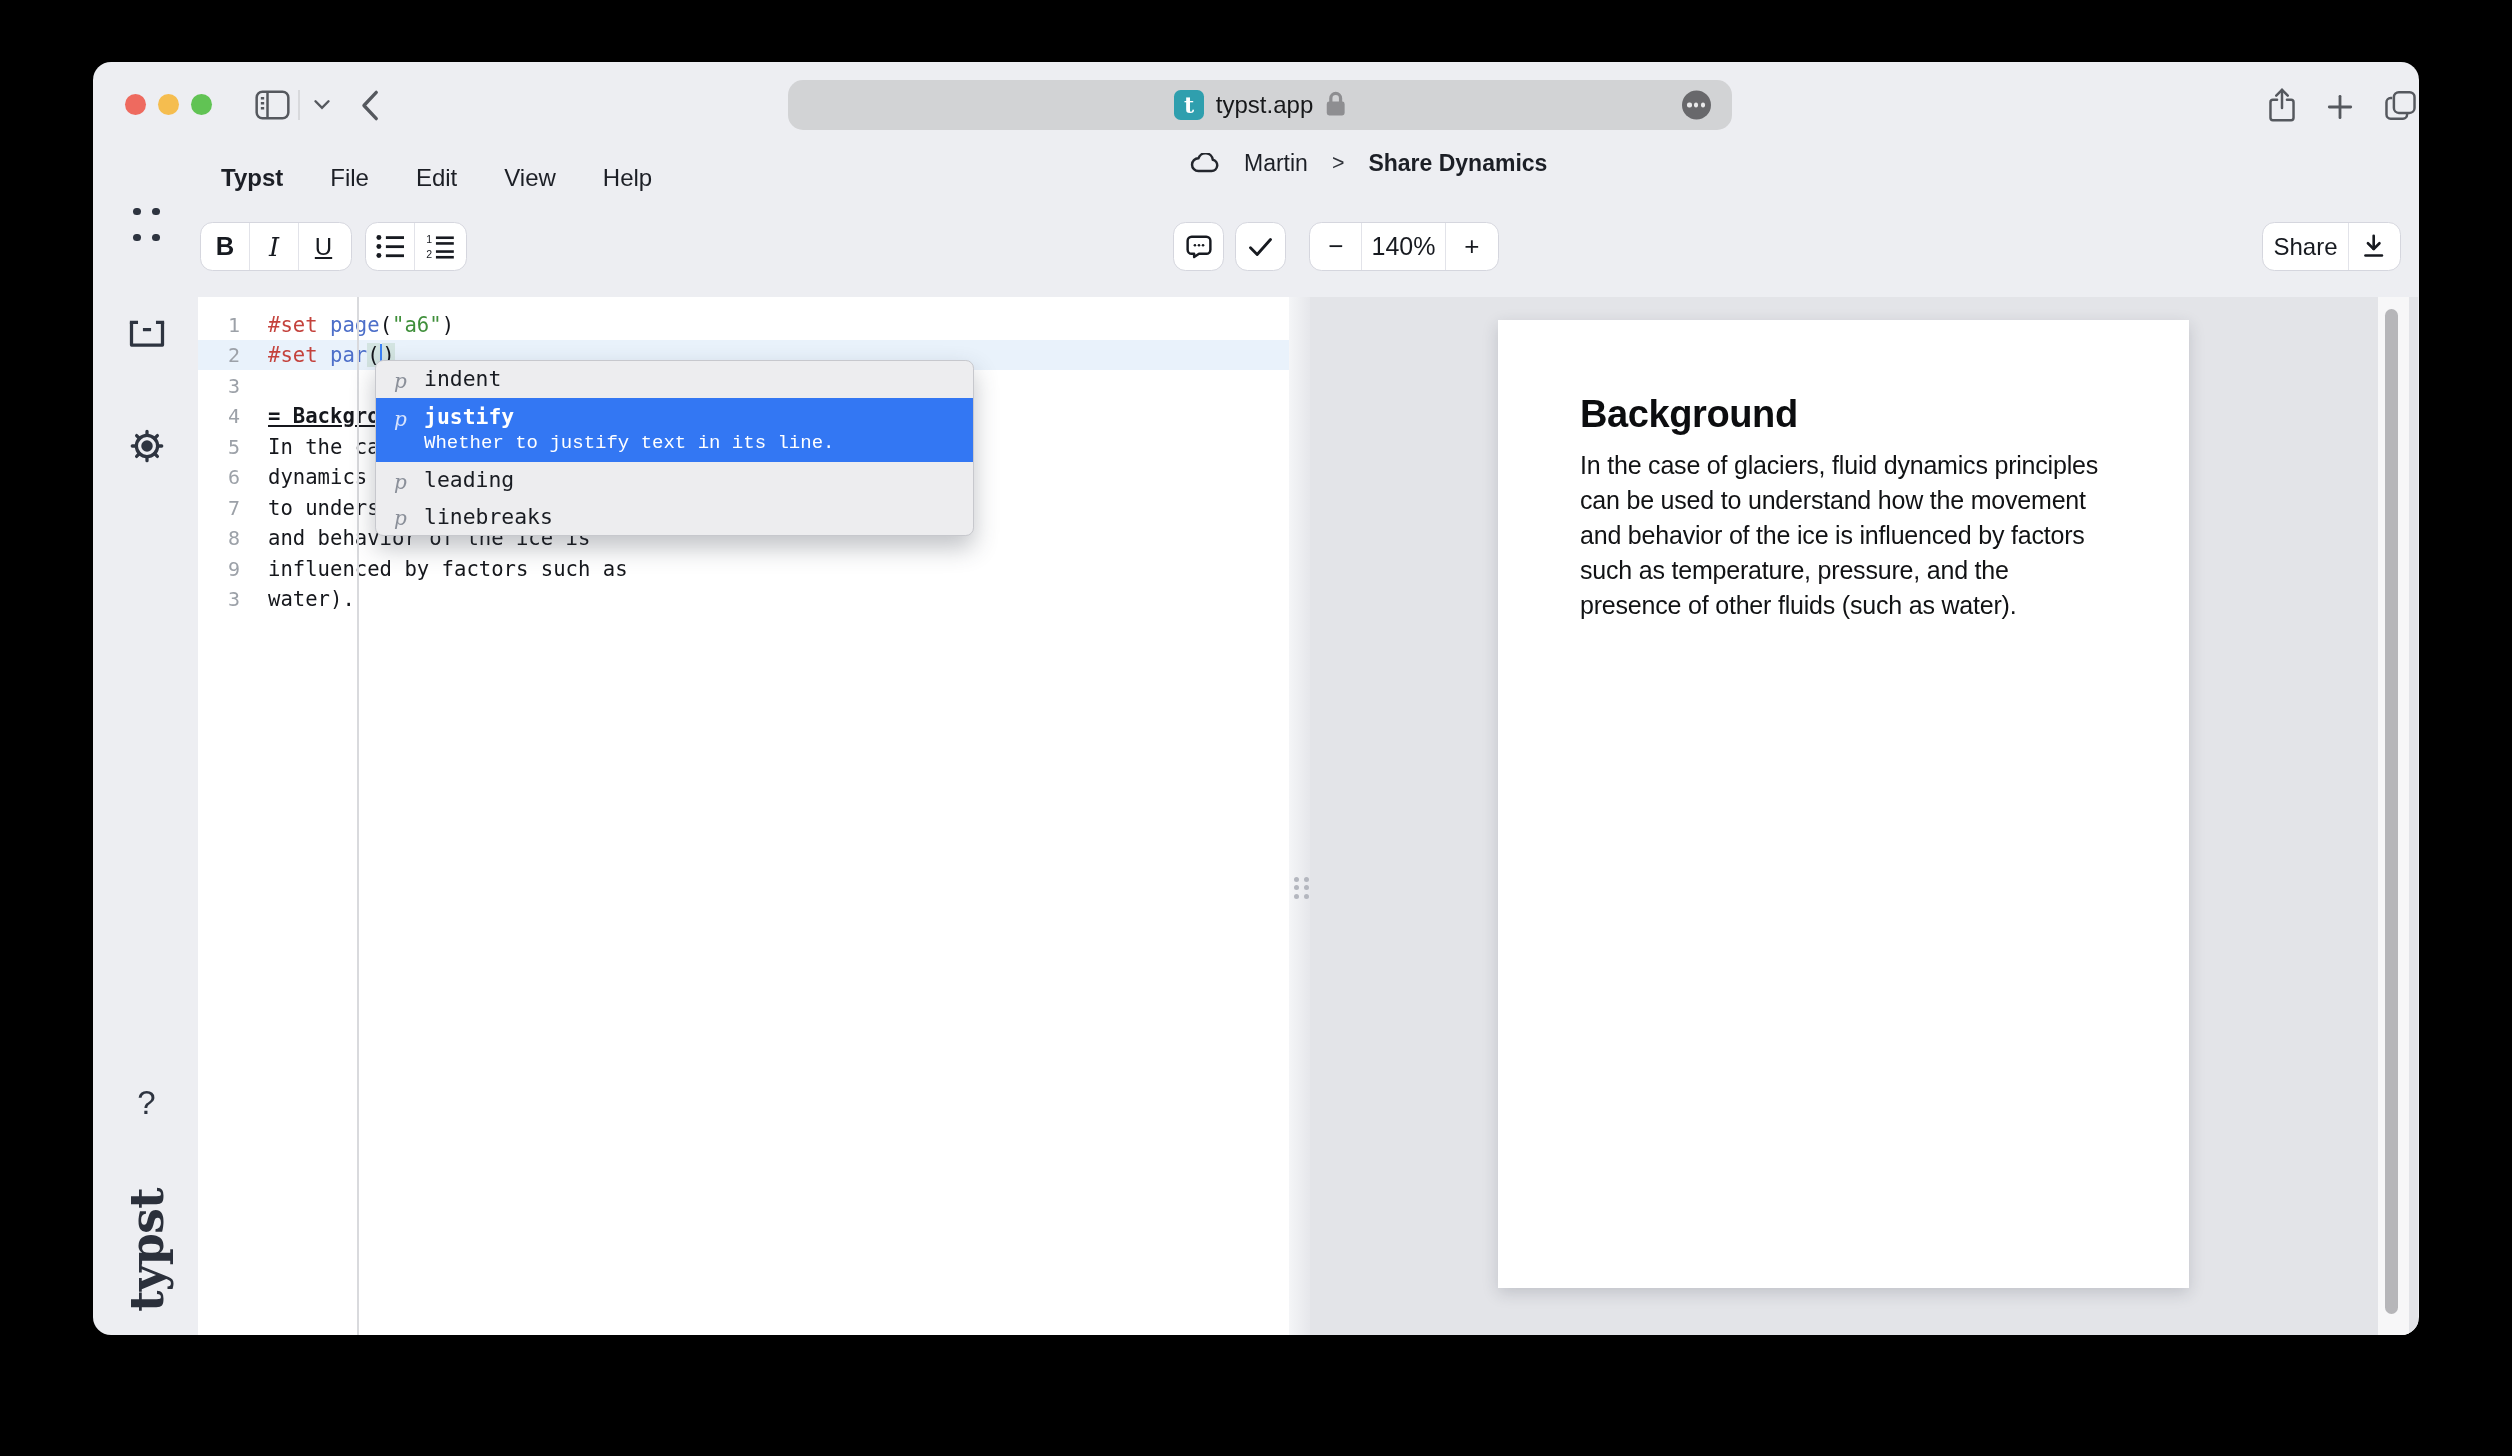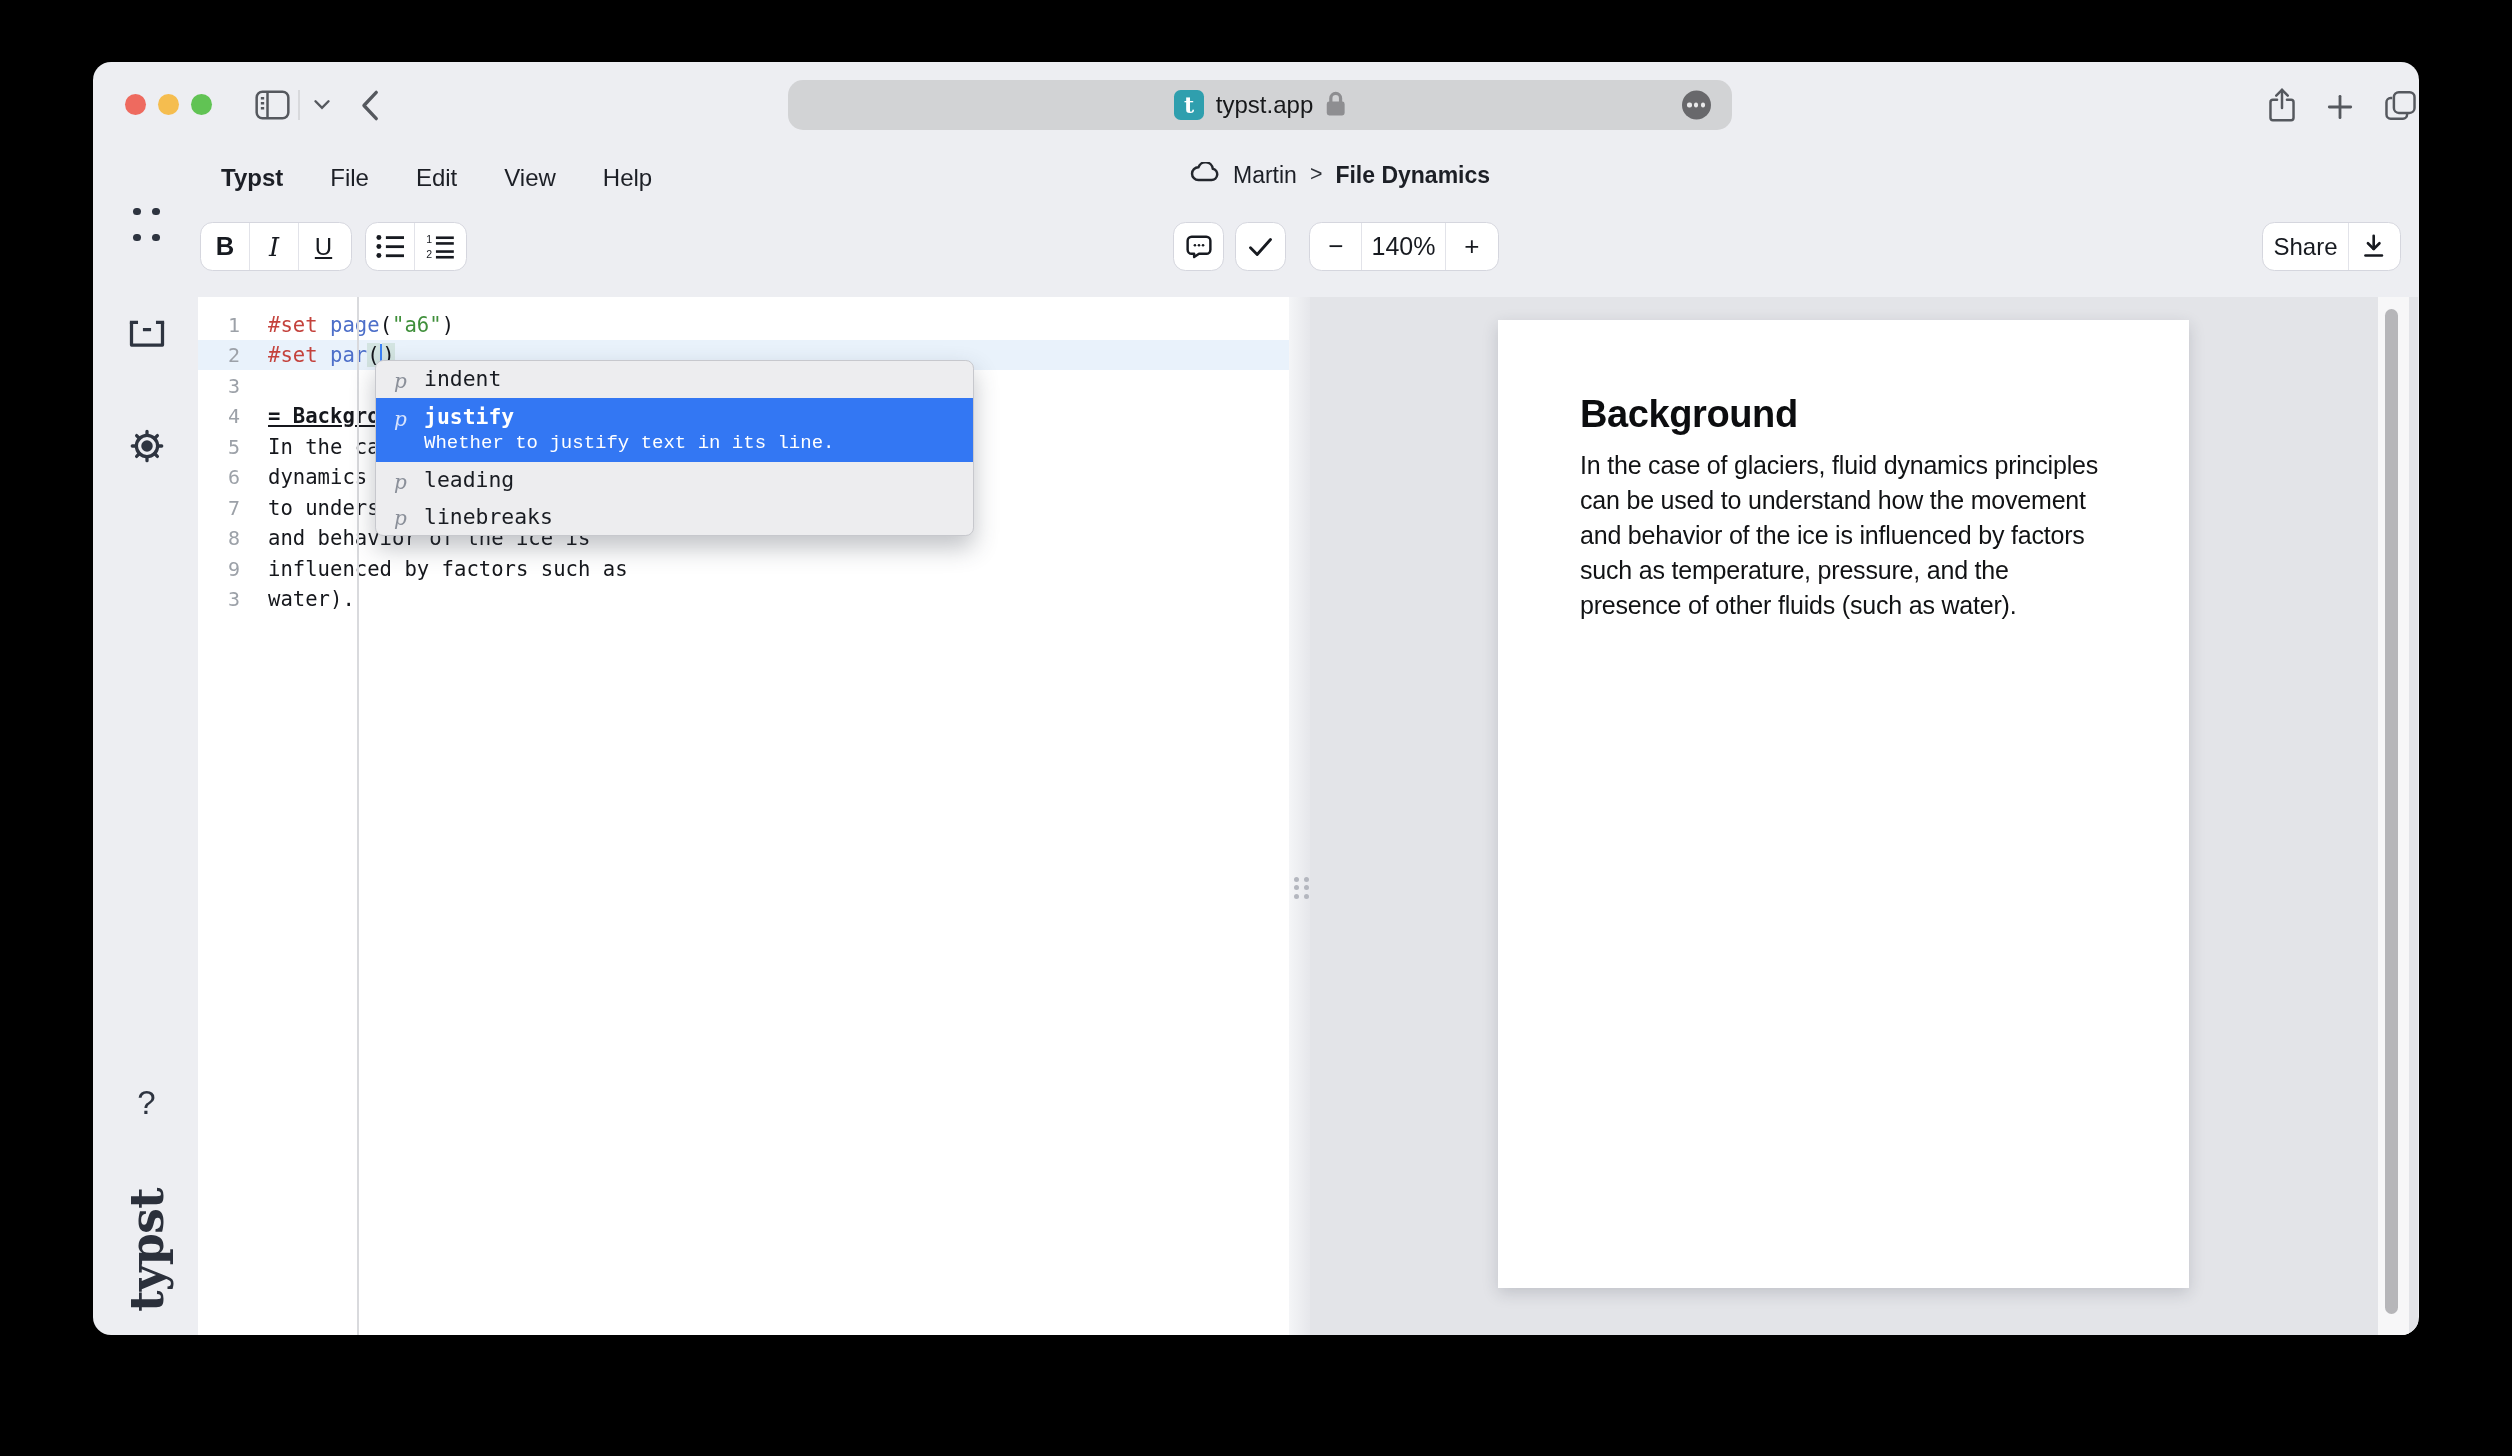--- a/index.html
+++ b/index.html
@@ -27,21 +27,21 @@
   .dots-circle { position:absolute; right:21.4px; top:50%; transform:translateY(-50%);
                  width:29px; height:29px; border-radius:50%; background:#68686b;
                  display:flex; align-items:center; justify-content:center; gap:2.5px; }
   .dots-circle i { width:4.1px; height:4.1px; border-radius:50%; background:#e9e9ea; }
 
   
   .menubar { position:absolute; left:128px; top:102px; display:flex; gap:47px; font-size:24px; color:#1c1f26; }
   .menubar .item { cursor:default; }
   .menubar .brand { font-weight:bold; }
 
-  .breadcrumb { position:absolute; left:1097px; top:100px; display:flex; align-items:flex-start; gap:13px;
+  .breadcrumb { position:absolute; left:1097px; top:88px; display:flex; align-items:center; gap:24px;
                 font-size:23px; color:#1c1f26; }
   .breadcrumb .title { font-weight:bold; }
   .breadcrumb .sep { color:#30333a; font-size:21.4px; }
 
   
   .btn-group { position:absolute; top:160px; height:49px; display:flex; background:#fff;
                border:1.6px solid #d5d6de; border-radius:12.4px; overflow:hidden; }
   .btn { display:flex; align-items:center; justify-content:center; width:49px; height:100%;
          color:#171a20; border-right:1.6px solid #e2e3e9; }
   .btn:last-child { border-right:none; }
@@ -185,21 +185,21 @@
     </div>
 
     <div class="breadcrumb">
       <span style="color:#23262d; display:flex;">
         <svg width="30" height="21.4" viewBox="0 0 36 26" fill="none" stroke="currentColor" stroke-width="3" stroke-linejoin="round">
           <path d="M10 22 h16 a7 7 0 0 0 1.5 -13.8 A9 9 0 0 0 10 6.5 A7.5 7.5 0 0 0 10 22 z"></path>
         </svg>
       </span>
       <span>Martin</span>
       <span class="sep">&gt;</span>
-      <span class="title">File Dynamics</span>
+      <span class="title">Share Dynamics</span>
     </div>
 
     <div class="btn-group" style="left:107px; width:152px;">
       <span class="btn b-bold">B</span>
       <span class="btn b-italic">I</span>
       <span class="btn b-under">U</span>
     </div>
 
     <div class="btn-group" style="left:272px; width:102px;">
       <span class="btn">

